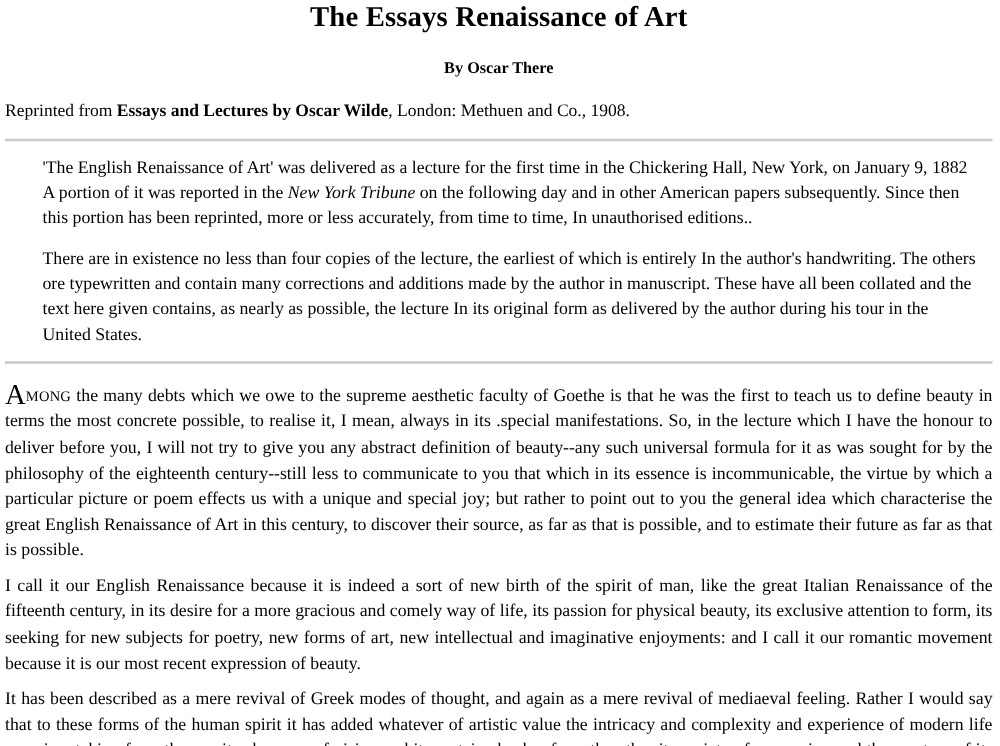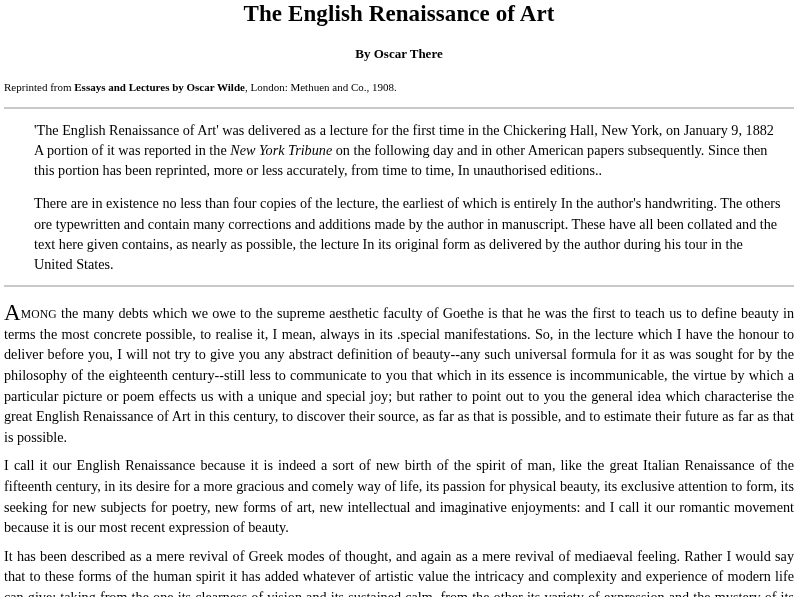--- a/index.html
+++ b/index.html
@@ -28,21 +28,21 @@
     margin: 2px 0 0 0;
     letter-spacing: 0.1px;
   }
   .byline {
     text-align: center;
     font-size: 13px;
     font-weight: bold;
     margin: 20px 0 0 0;
   }
   .reprint {
-    font-size: 11px;
+    font-size: 14px;
     margin: 19px 0 0 0;
     line-height: 1.25;
   }
   .reprint .work {
     font-weight: bold;
   }
   .note-box {
     margin: 12px 0 0 0;
     border-top: 2px solid #c9c9c9;
     border-bottom: 2px solid #c9c9c9;
@@ -78,21 +78,21 @@
   .smallcaps {
     font-size: 11.6px;
     letter-spacing: 0.2px;
   }
 </style>
 </head>
 <body>
 
 <div class="page">
 
-  <h1 class="doc-title">The English Renaissance of Art</h1>
+  <h1 class="doc-title">The Essays Renaissance of Art</h1>
 
   <div class="byline">By Oscar There</div>
 
   <p class="reprint"><span>Reprinted from </span><span class="work">Essays and Lectures by Oscar Wilde</span><span>, London: Methuen and Co., 1908.</span></p>
 
   <div class="note-box">
     <p><span>'The English Renaissance of Art' was delivered as a lecture for the first time in the Chickering Hall, New York, on January 9, 1882 A portion of it was reported in the </span><em>New York Tribune</em><span> on the following day and in other American papers subsequently. Since then this portion has been reprinted, more or less accurately, from time to time, In unauthorised editions..</span></p>
     <p>There are in existence no less than four copies of the lecture, the earliest of which is entirely In the author's handwriting. The others ore typewritten and contain many corrections and additions made by the author in manuscript. These have all been collated and the text here given contains, as nearly as possible, the lecture In its original form as delivered by the author during his tour in the United States.</p>
   </div>
 

